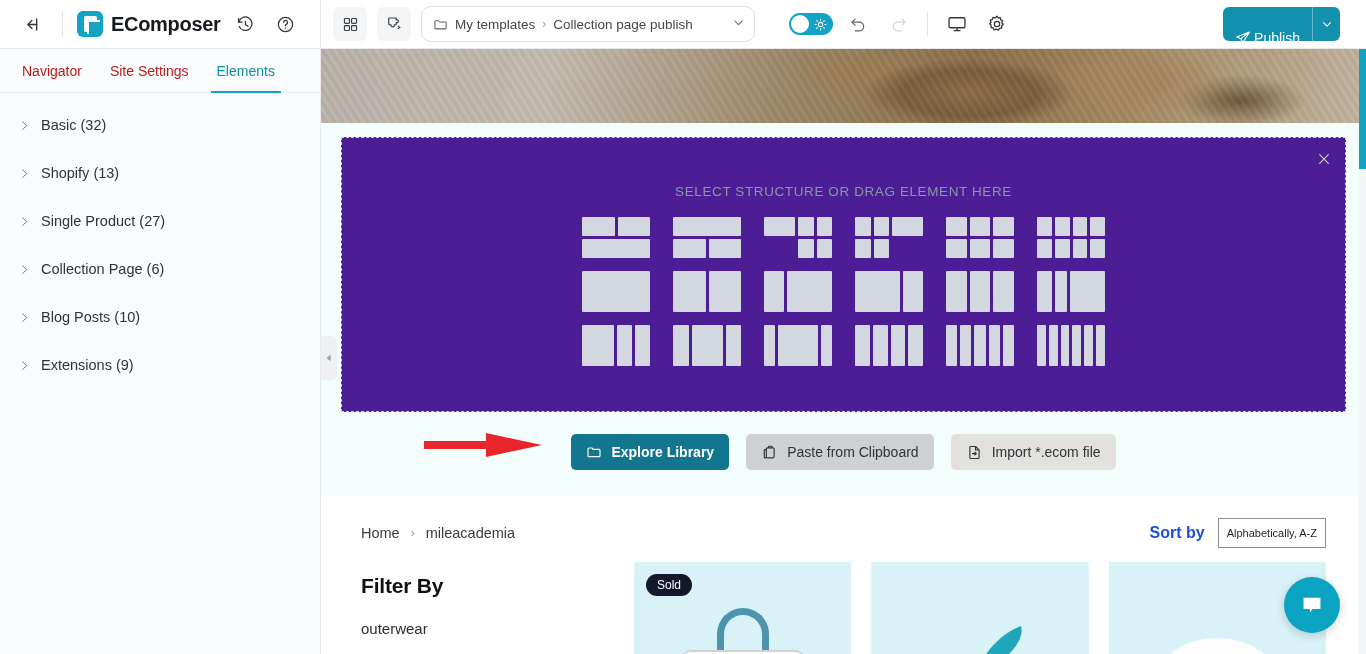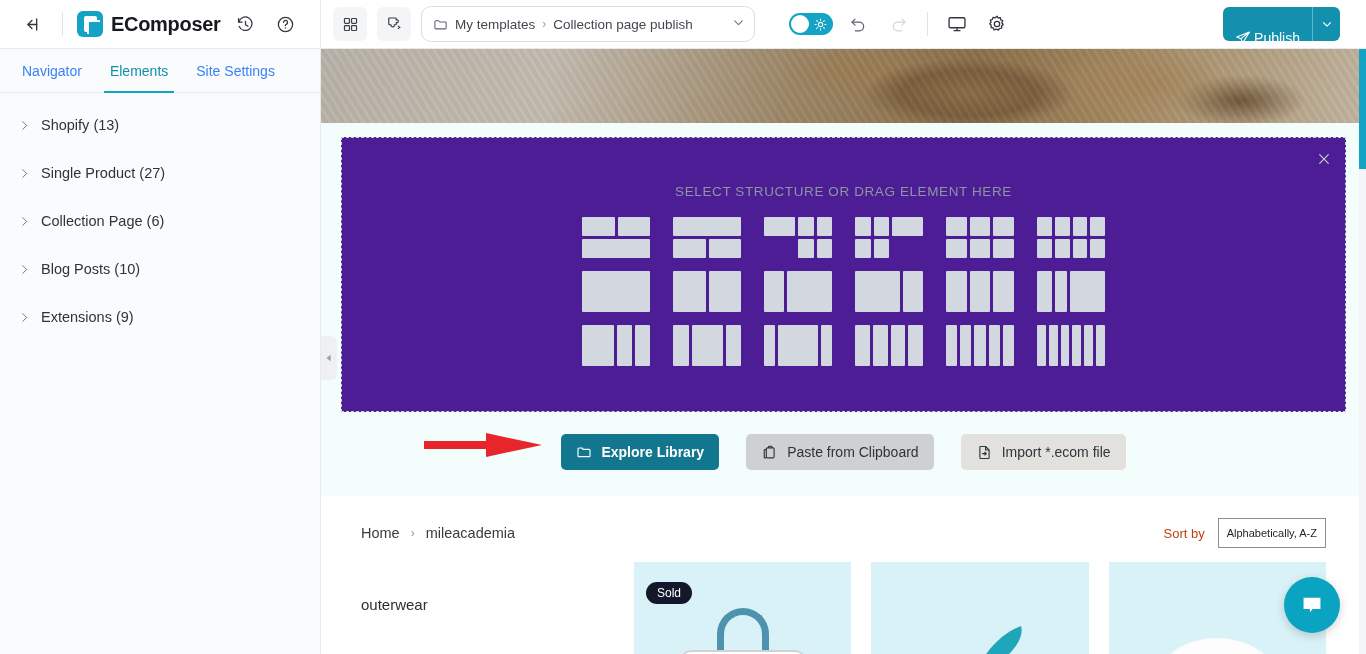--- a/index.html
+++ b/index.html
@@ -104,21 +104,21 @@
 
   
   .sidebar {
     width: 321px; min-width: 321px; background: #fafbfc;
     border-right: 1px solid #e8e9eb; display: flex; flex-direction: column;
   }
   .tabs { display: flex; align-items: stretch; height: 44px; padding: 0 8px;
           border-bottom: 1px solid #e8e9eb; background: #fafbfc; }
   .tab {
     display: flex; align-items: center; padding: 0 14px; font-size: 14px;
-    color: #3b82f6; cursor: pointer; position: relative;
+    color: #b91c1c; cursor: pointer; position: relative;
   }
   .tab.active { color: #118ea8; font-weight: 500; }
   .tab.active::after {
     content: ""; position: absolute; left: 8px; right: 8px; bottom: -1px;
     height: 2px; background: #13a3c4;
   }
   .search-wrap { padding: 12px 12px 8px 12px; }
   .search-box {
     height: 40px; border: 1px solid #e2e4e7; border-radius: 6px; background: #fff;
     display: flex; align-items: center; gap: 9px; padding: 0 12px;
@@ -182,21 +182,21 @@
   .struct-row { display: flex; gap: 23px; }
   .struct-cell {
     width: 68px; height: 41px; display: flex; flex-direction: column;
     gap: 3px; cursor: pointer;
   }
   .sr { display: flex; gap: 3px; flex: 1; }
   .sb { background: #d3d8e0; border-radius: 1px; }
 
   .actions-wrap {
     background: #f3fdfb; padding: 22px 0 26px 0;
-    display: flex; align-items: center; justify-content: center; gap: 27px;
+    display: flex; align-items: center; justify-content: center; gap: 17px;
     position: relative;
   }
   .arrow-pointer {
     position: absolute; left: 103px; top: 19px; width: 120px; height: 28px;
   }
   .act-btn {
     height: 36px; border-radius: 5px; display: flex; align-items: center;
     gap: 9px; padding: 0 15px; font-size: 14px; cursor: pointer;
     white-space: nowrap;
   }
@@ -205,37 +205,37 @@
   .act-light { background: #e3e1de; color: #2f343a; }
 
   .storefront { background: #ffffff; padding: 0 20px; }
   .sf-row1 {
     display: flex; align-items: center; justify-content: space-between;
     padding: 22px 20px 14px 20px;
   }
   .crumbs { display: flex; align-items: center; gap: 11px; font-size: 14.5px; color: #3c3c3c; }
   .crumbs .c-sep { color: #9aa0a8; font-size: 12px; }
   .sortwrap { display: flex; align-items: center; gap: 13px; }
-  .sort-label { font-size: 13px; color: #c2410c; font-weight: 400; }
+  .sort-label { font-size: 16px; color: #1d4ed8; font-weight: 700; }
   .sort-select {
     border: 1px solid #8f8f8f; height: 30px; padding: 0 8px;
     font-size: 11px; color: #1f1f1f; background: #fff;
     display: flex; align-items: center; cursor: pointer;
   }
   .sf-row2 { display: flex; padding: 0 20px; gap: 20px; }
   .filter-col { width: 253px; min-width: 253px; padding-top: 12px; }
   .filter-title { font-size: 21px; font-weight: bold; color: #111; letter-spacing: -.2px; }
   .filter-item { font-size: 15px; color: #2e2e2e; margin-top: 22px; }
   .prod-grid { flex: 1; display: flex; gap: 20px; }
   .prod-card {
     flex: 1; min-width: 0; height: 140px; background: #d9f2f7; position: relative;
     overflow: hidden;
   }
   .badge-sold {
-    position: absolute; left: 12px; top: 20px; background: #13182b; color: #fff;
+    position: absolute; left: 12px; top: 12px; background: #13182b; color: #fff;
     font-size: 12px; border-radius: 11px; padding: 4px 11px;
   }
   
   .bag { position: absolute; left: 50%; top: 46px; transform: translateX(-50%); width: 124px; }
   .bag-handle {
     width: 52px; height: 44px; border: 7px solid #4e93ad; border-bottom: none;
     border-radius: 26px 26px 0 0; margin: 0 auto;
   }
   .bag-body {
     width: 124px; height: 70px; margin-top: -2px;
@@ -389,26 +389,34 @@
         </div>
       </div>
     </div>
   </div>
 
   <div class="body">
 
     <div class="sidebar">
       <div class="tabs">
         <div class="tab">Navigator</div>
+        <div class="tab">Site Settings</div>
         <div class="tab active">Elements</div>
-        <div class="tab">Site Settings</div>
       </div>
 
 
       <div class="cat-list">
+        <div class="cat-item">
+          <span class="cat-chev">
+              <svg width="13" height="13" viewBox="0 0 24 24" fill="none" stroke="currentColor" stroke-width="1.8" stroke-linecap="round" stroke-linejoin="round">
+                <path d="M9 5l7 7-7 7"></path>
+              </svg>
+            </span>
+          <span>Basic (32)</span>
+        </div>
         <div class="cat-item">
           <span class="cat-chev">
               <svg width="13" height="13" viewBox="0 0 24 24" fill="none" stroke="currentColor" stroke-width="1.8" stroke-linecap="round" stroke-linejoin="round">
                 <path d="M9 5l7 7-7 7"></path>
               </svg>
             </span>
           <span>Shopify (13)</span>
         </div>
         <div class="cat-item">
           <span class="cat-chev">
@@ -679,20 +687,21 @@
           <div class="sortwrap">
             <span class="sort-label">Sort by</span>
             <div class="sort-select">
               <span>Alphabetically, A-Z</span>
             </div>
           </div>
         </div>
 
         <div class="sf-row2">
           <div class="filter-col">
+            <div class="filter-title">Filter By</div>
             <div class="filter-item">outerwear</div>
           </div>
 
           <div class="prod-grid">
             <div class="prod-card">
               <span class="badge-sold">Sold</span>
               <div class="bag">
                 <div class="bag-handle"></div>
                 <div class="bag-body"></div>
               </div>

